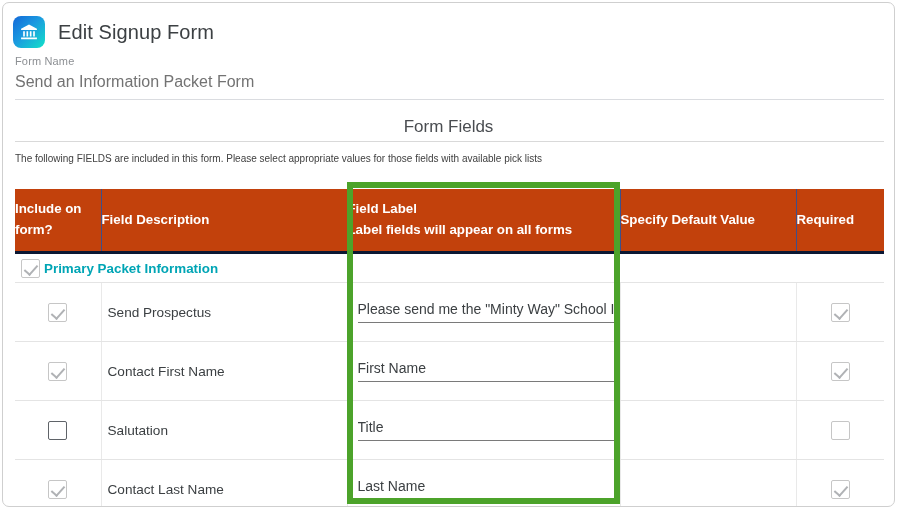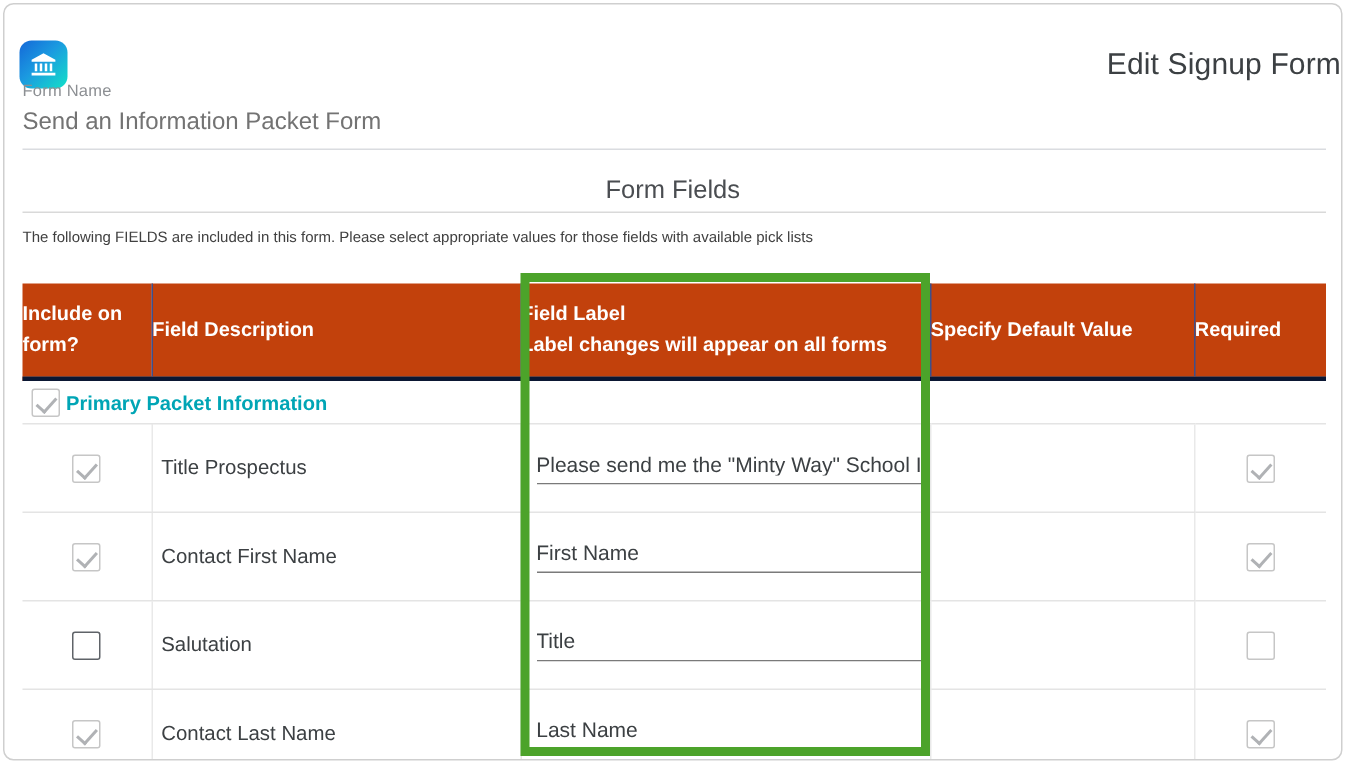--- a/index.html
+++ b/index.html
@@ -24,26 +24,25 @@
     border: 1px solid #cfcfcf;
     border-radius: 7px;
     background: #ffffff;
     box-sizing: border-box;
     overflow: hidden;
   }
 
   
   .app-header {
     position: absolute;
-    left: 0; top: 16px;
+    left: 0; top: 5px;
     width: 100%;
     height: 48px;
     display: flex;
     align-items: center;
-    justify-content: space-between;
   }
   .app-icon {
     margin-left: 10px;
     width: 32px;
     height: 32px;
     border-radius: 8px;
     background: linear-gradient(135deg, #1468d8 0%, #1b9ae0 45%, #12e1c8 100%);
     display: flex;
     align-items: center;
     justify-content: center;
@@ -280,21 +279,21 @@
     <thead>
       <tr>
         <th>
           <span class="hdr-top">Include on form?</span>
         </th>
         <th>
           <span class="hdr-top">Field Description</span>
         </th>
         <th>
           <span class="hdr-top">Field Label</span>
-          <span class="sub">Label changes will appear on all forms</span>
+          <span class="sub">Label fields will appear on all forms</span>
         </th>
         <th>
           <span class="hdr-top">Specify Default Value</span>
         </th>
         <th>
           <span class="hdr-top">Required</span>
         </th>
       </tr>
       <tr class="thead-underline">
         <td colspan="5"></td>
@@ -312,21 +311,21 @@
         <td></td>
         <td></td>
         <td></td>
       </tr>
 
       <tr class="data-row">
         <td class="col-include cell-center">
           <span class="cb checked"></span>
         </td>
         <td>
-          <span class="desc-text">Title Prospectus</span>
+          <span class="desc-text">Send Prospectus</span>
         </td>
         <td>
           <div class="label-input-wrap">
             <input class="label-input" type="text" value="Please send me the &quot;Minty Way&quot; School Information Packet" style="">
           </div>
         </td>
         <td></td>
         <td class="cell-center">
           <span class="cb checked"></span>
         </td>

